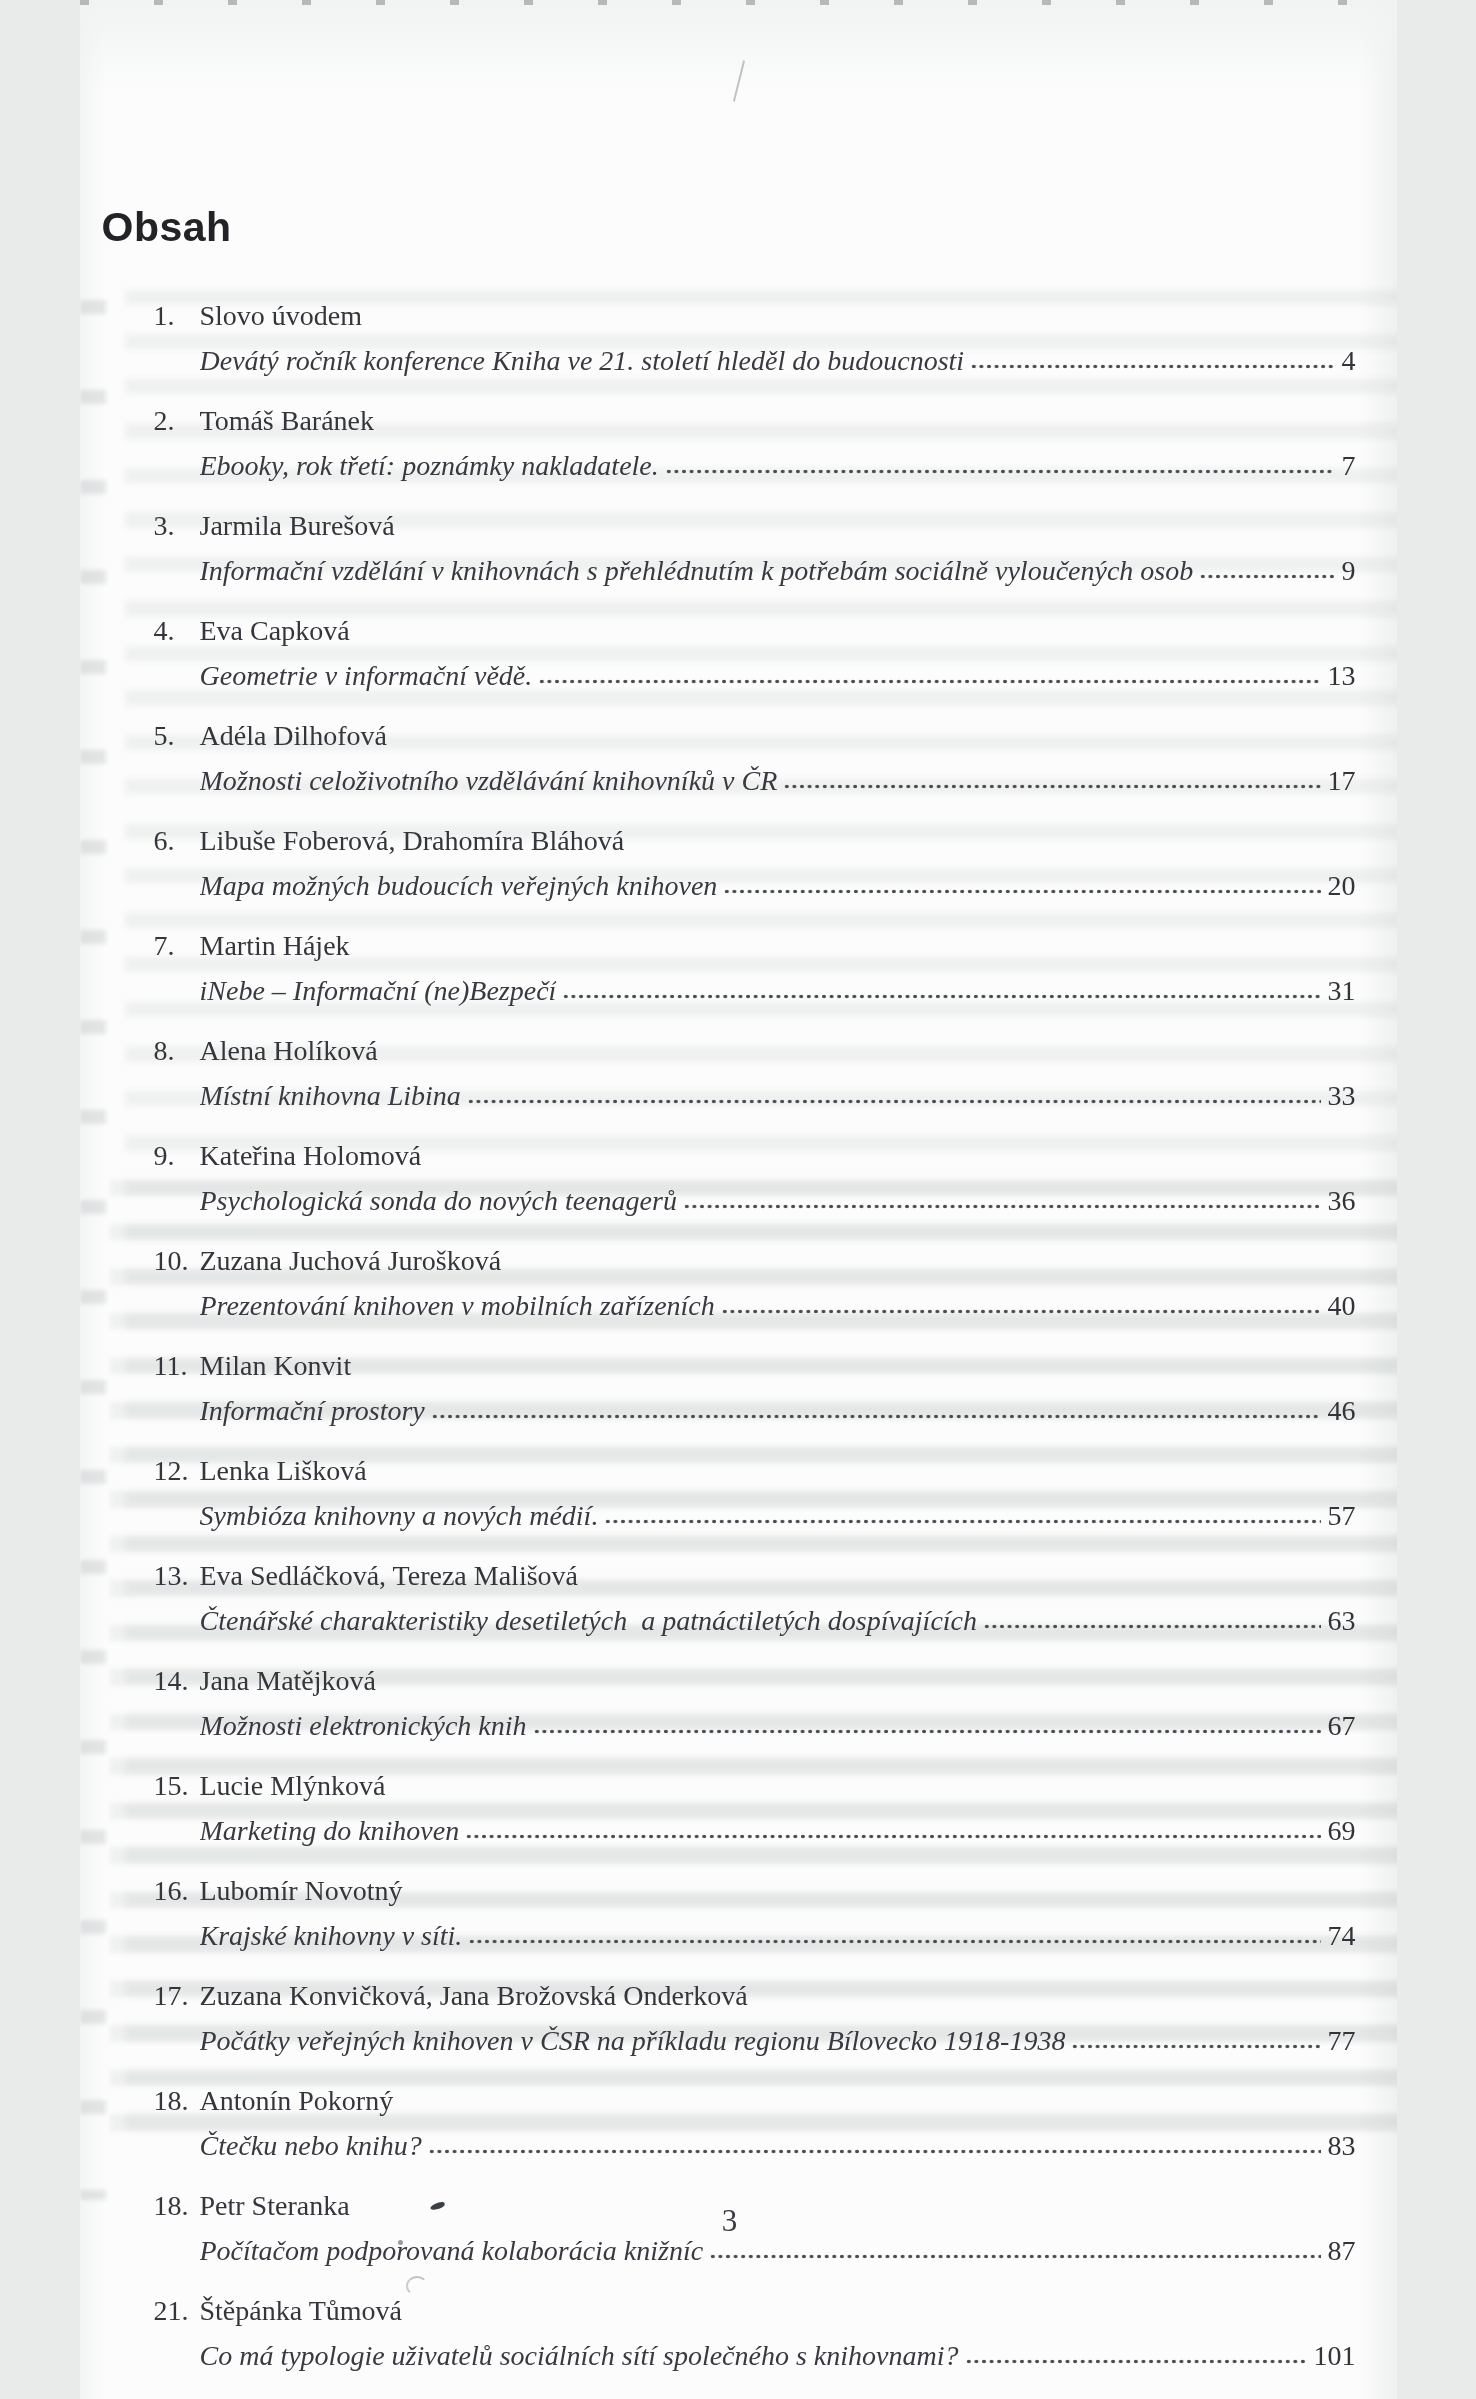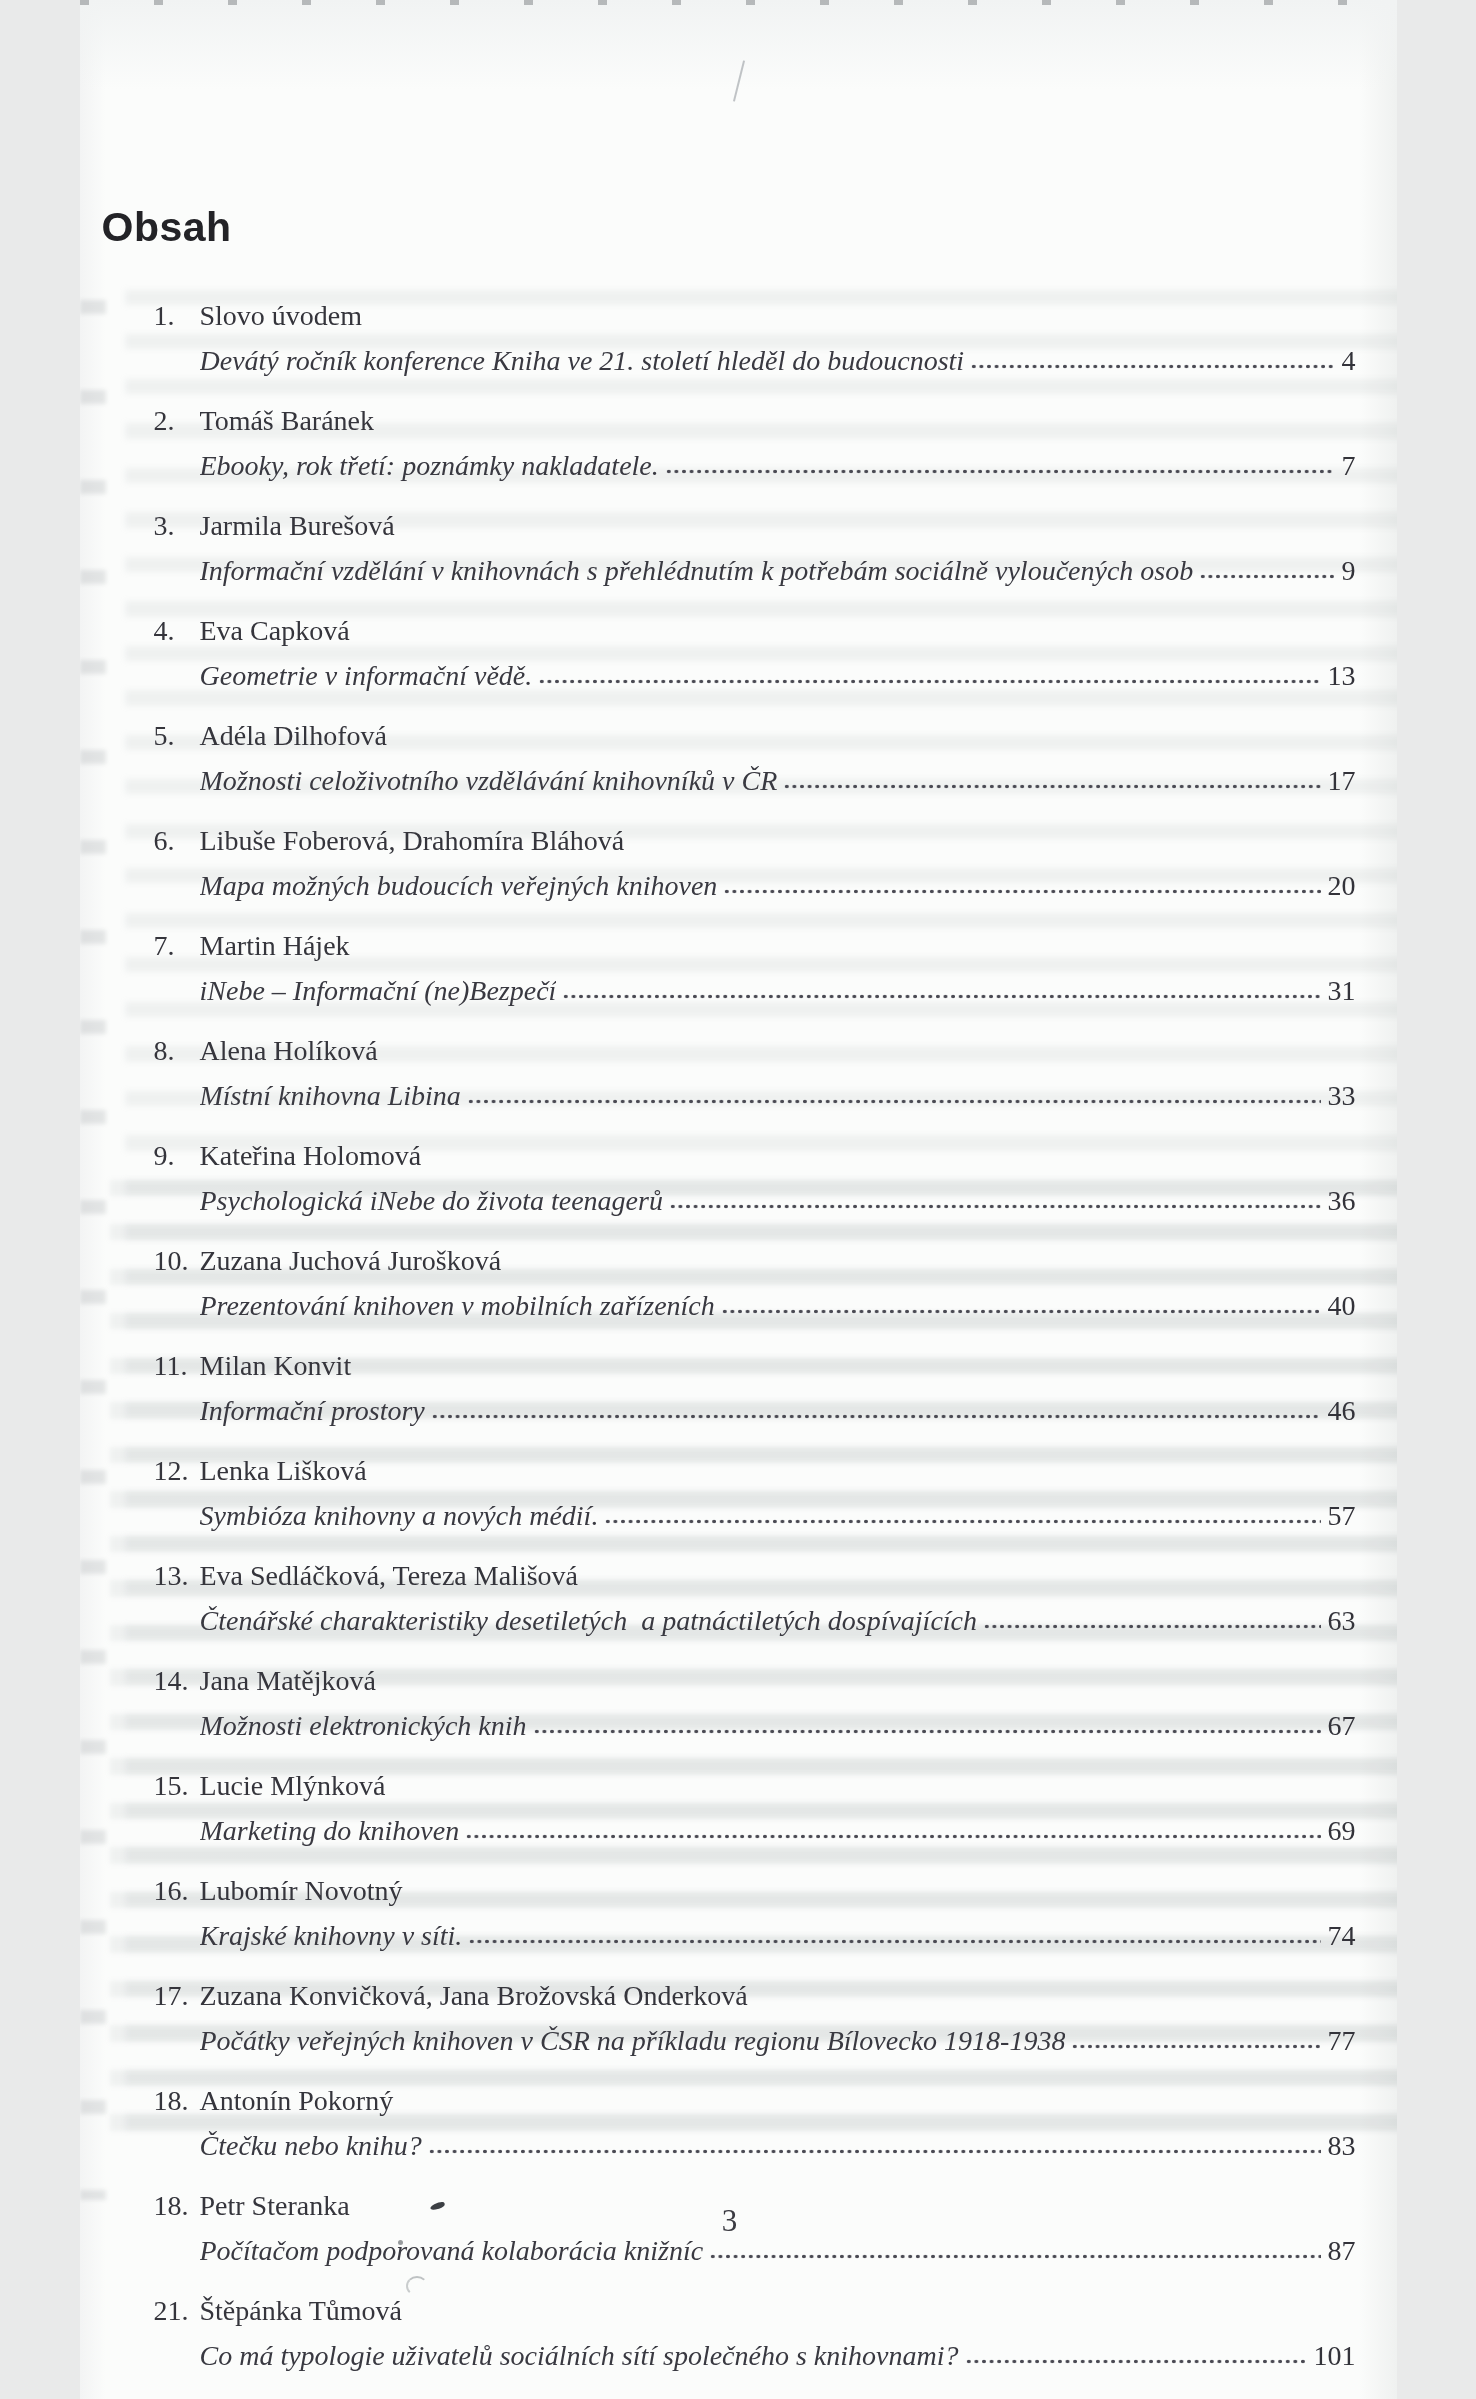--- a/index.html
+++ b/index.html
@@ -211,21 +211,21 @@
       <span class="leader"></span>
       <span class="pg">33</span>
     </div>
   </li>
 
   <li class="entry">
     <div class="l1">
       <span class="num">9.</span><span class="author">Kateřina Holomová</span>
     </div>
     <div class="l2">
-      <span class="work">Psychologická iNebe do života teenagerů</span>
+      <span class="work">Psychologická sonda do nových teenagerů</span>
       <span class="leader"></span>
       <span class="pg">36</span>
     </div>
   </li>
 
   <li class="entry">
     <div class="l1">
       <span class="num">10.</span><span class="author">Zuzana Juchová Jurošková</span>
     </div>
     <div class="l2">

